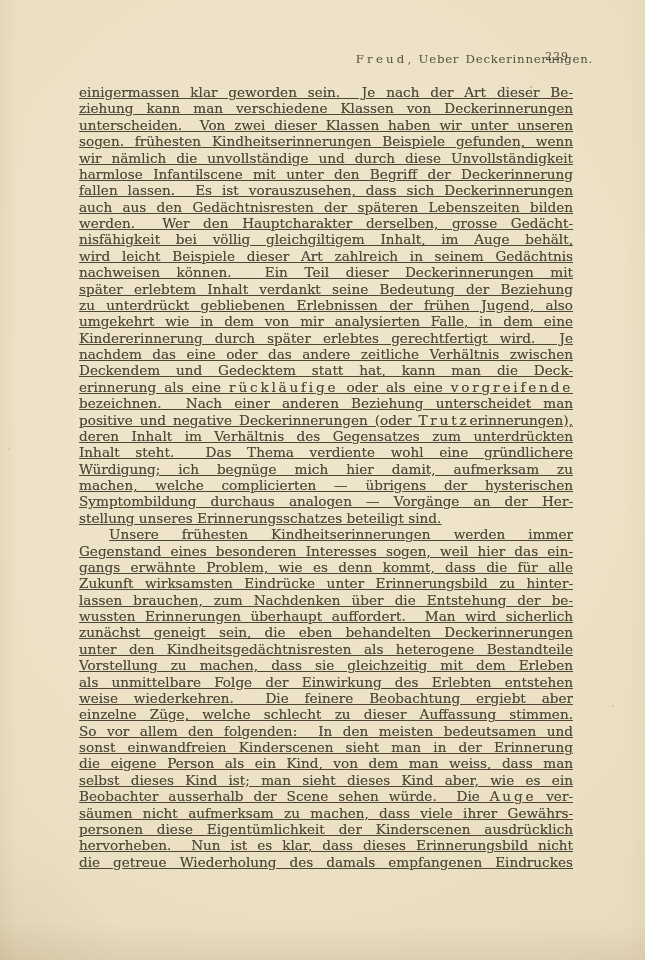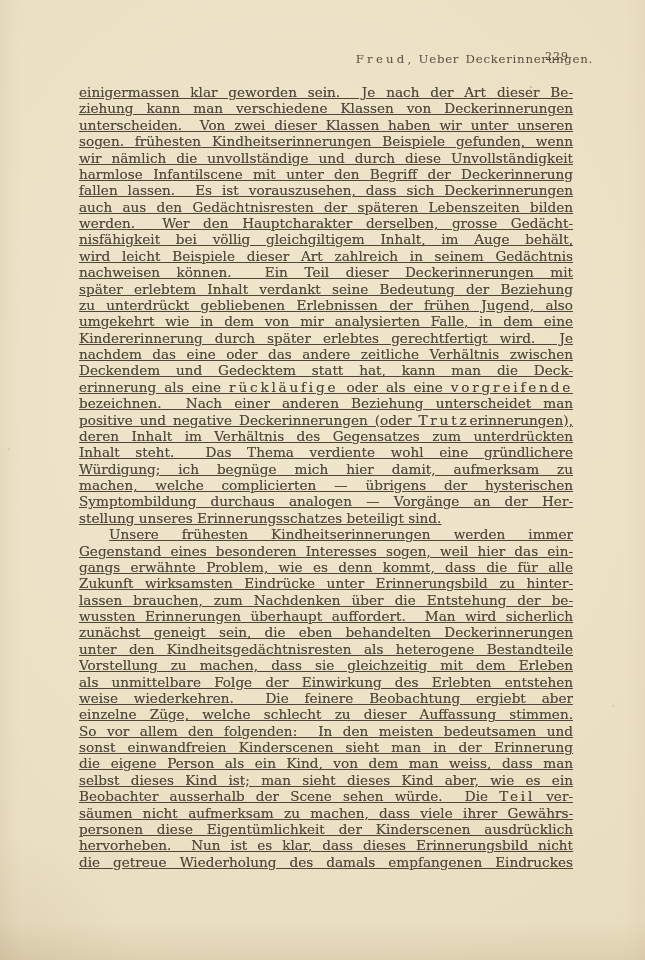--- a/index.html
+++ b/index.html
@@ -107,21 +107,21 @@
       <div class="line"><span>zunächst geneigt sein, die eben behandelten Deckerinnerungen</span></div>
       <div class="line"><span>unter den Kindheitsgedächtnisresten als heterogene Bestandteile</span></div>
       <div class="line"><span>Vorstellung zu machen, dass sie gleichzeitig mit dem Erleben</span></div>
       <div class="line"><span>als unmittelbare Folge der Einwirkung des Erlebten entstehen</span></div>
       <div class="line"><span>weise wiederkehren.&nbsp; Die feinere Beobachtung ergiebt aber</span></div>
       <div class="line"><span>einzelne Züge, welche schlecht zu dieser Auffassung stimmen.</span></div>
       <div class="line"><span>So vor allem den folgenden:&nbsp; In den meisten bedeutsamen und</span></div>
       <div class="line"><span>sonst einwandfreien Kinderscenen sieht man in der Erinnerung</span></div>
       <div class="line"><span>die eigene Person als ein Kind, von dem man weiss, dass man</span></div>
       <div class="line"><span>selbst dieses Kind ist; man sieht dieses Kind aber, wie es ein</span></div>
-      <div class="line"><span>Beobachter ausserhalb der Scene sehen würde.&nbsp; Die </span><span class="sp">Teil</span><span> ver-</span></div>
+      <div class="line"><span>Beobachter ausserhalb der Scene sehen würde.&nbsp; Die </span><span class="sp">Auge</span><span> ver-</span></div>
       <div class="line"><span>säumen nicht aufmerksam zu machen, dass viele ihrer Gewährs-</span></div>
       <div class="line"><span>personen diese Eigentümlichkeit der Kinderscenen ausdrücklich</span></div>
       <div class="line"><span>hervorheben.&nbsp; Nun ist es klar, dass dieses Erinnerungsbild nicht</span></div>
       <div class="line"><span>die getreue Wiederholung des damals empfangenen Eindruckes</span></div>
     </div>
 
   <div class="speck" style="left:530px;top:86px;width:2px;height:2px;"></div>
   <div class="speck" style="left:8px;top:448px;width:2px;height:2px;opacity:.5;"></div>
   <div class="speck" style="left:612px;top:705px;width:2px;height:2px;opacity:.5;"></div>
 </div>

